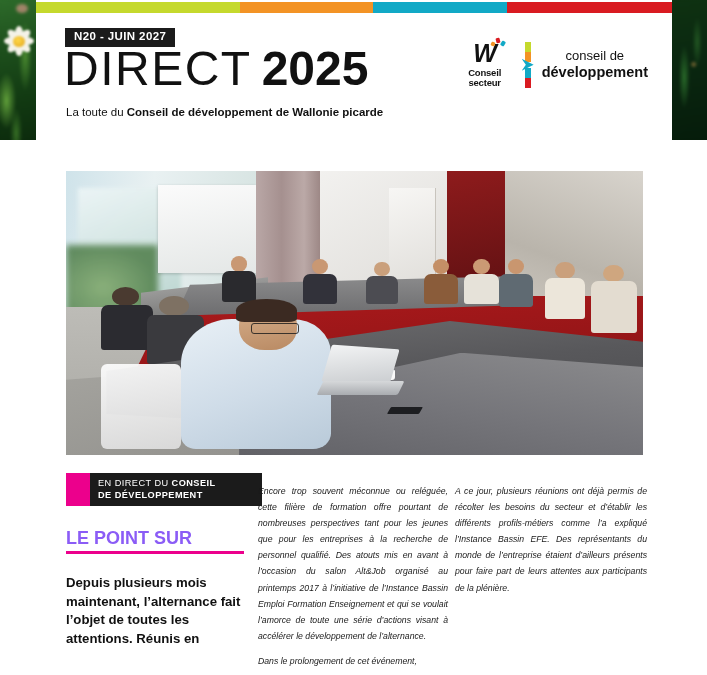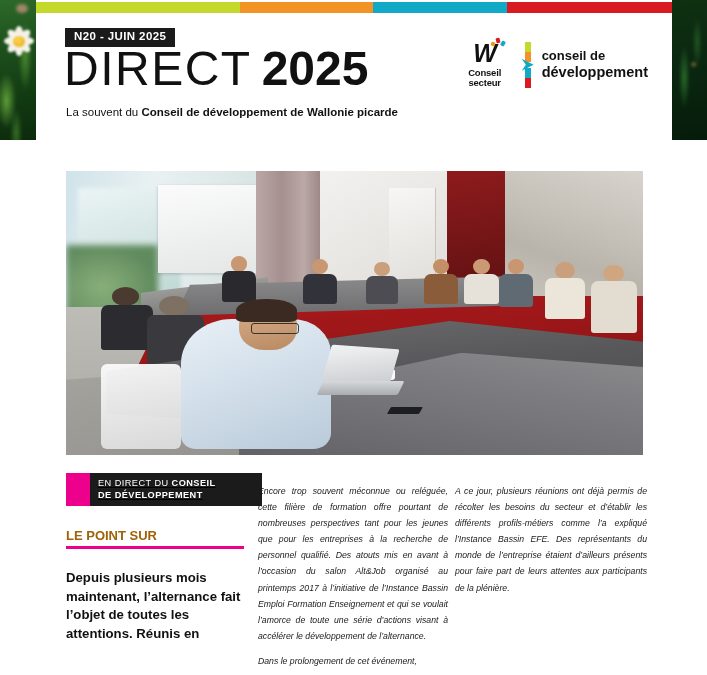--- a/index.html
+++ b/index.html
@@ -195,21 +195,21 @@
     position: absolute;
     left: -3px; top: 17px;
     width: 12px; height: 12px;
     background: #12a9c6;
     clip-path: polygon(0 0, 100% 50%, 0 100%, 35% 50%);
   }
   .logo-text {
     line-height: 1.15;
     color: #111111;
   }
-  .logo-text .l1 { font-size: 13px; font-weight: 700; display: block; }
+  .logo-text .l1 { font-size: 13px; font-weight: 400; display: block; text-align: center; }
   .logo-text .l2 { font-size: 14.5px; font-weight: 800; display: block; }
 
   
   .hero {
     position: absolute;
     left: 66px;
     top: 171px;
     width: 577px;
     height: 284px;
     overflow: hidden;
@@ -318,42 +318,42 @@
     position: absolute; left: 6%; bottom: 2%; width: 14%; height: 30%;
     background: linear-gradient(170deg,#fbfbfb,#dcdcdc);
     border-radius: 6px; opacity: .95;
   }
 
   
   .editorial { position: absolute; left: 66px; top: 473px; right: 35px; }
 
   .kicker {
     display: flex; align-items: stretch;
-    width: 196px; height: 33px; text-decoration: underline;
+    width: 196px; height: 33px;
   }
   .kicker-swatch { width: 24px; background: #ec008c; }
   .kicker-label {
     flex: 1;
     background: #1b1b1b;
     color: #ffffff;
     font-size: 9.2px;
     letter-spacing: .45px;
     line-height: 1.28;
     padding: 5px 0 0 8px;
     box-sizing: border-box;
   }
   .kicker-label b { font-weight: bold; }
 
   .headline {
     margin-top: 23px;
     width: 178px;
-    font-size: 13px;
+    font-size: 18px;
     font-weight: 800;
     line-height: 1.0;
-    color: #a16207;
+    color: #8b5cf6;
   }
   .headline-line {
     display: block;
     padding-bottom: 4px;
     border-bottom: 3px solid #ec008c;
     margin-bottom: 7px;
     white-space: nowrap;
   }
 
   .standfirst {
@@ -407,28 +407,28 @@
 
   <div class="colorbar">
     <span style="background:#c5d92d;width:32%"></span>
     <span style="background:#f39325;width:21%"></span>
     <span style="background:#12a9c6;width:21%"></span>
     <span style="background:#d91b21;width:26%"></span>
   </div>
 
   <div class="masthead">
 
-    <div class="issue-badge">N20 - JUIN 2025</div>
+    <div class="issue-badge">N20 - JUIN 2027</div>
 
     <div class="masthead-title">
       <span class="thin">DIRECT</span><span class="bold">2025</span>
     </div>
 
     <div class="masthead-sub">
-      <span>La souvent du </span><b>Conseil de développement de Wallonie picarde</b>
+      <span>La toute du </span><b>Conseil de développement de Wallonie picarde</b>
     </div>
 
     <div class="logo-lockup">
       <div class="wp-mark">
         <span class="wp-glyph">W</span>
         <span class="wp-dots">
           <i class="d1"></i>
             <i class="d2"></i>
             <i class="d3"></i>
         </span>

